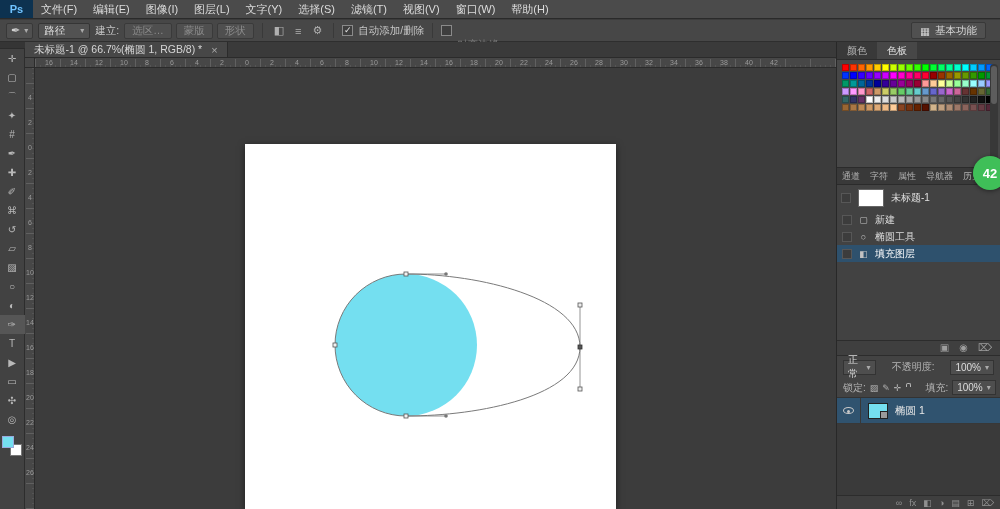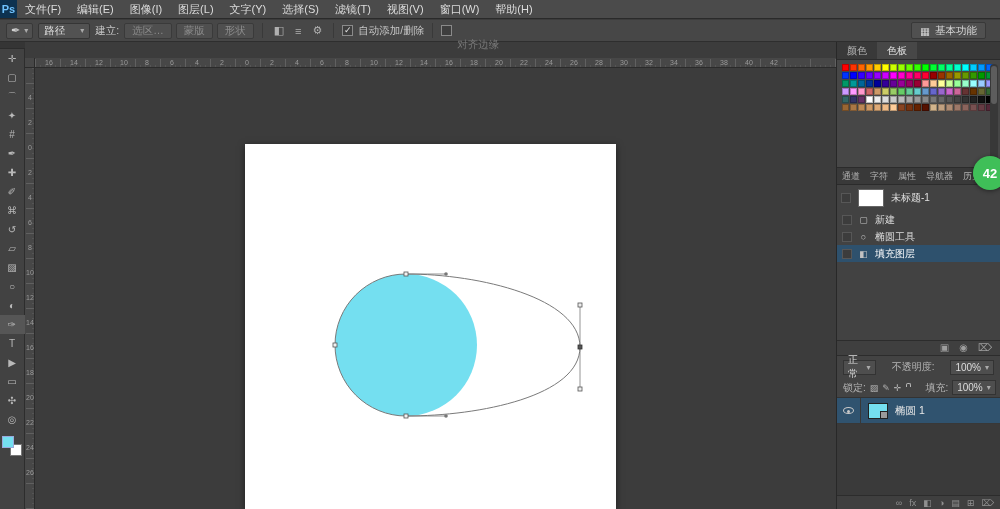--- a/index.html
+++ b/index.html
@@ -2,21 +2,21 @@
 <html><head>
 <meta charset="utf-8">
 <style>
   * { margin:0; padding:0; box-sizing:border-box; }
   html,body { width:1000px; height:509px; overflow:hidden; }
   body { font-family:"Liberation Sans","DejaVu Sans",sans-serif; font-size:11px; color:#ccc; background:#3c3c3c; }
   .app { position:relative; width:1000px; height:509px; background:#3c3c3c; overflow:hidden; }
 
   
   .menubar { position:absolute; left:0; top:0; width:1000px; height:19px; background:#4b4b4b; border-bottom:1px solid #2a2a2a; display:flex; align-items:stretch; }
-  .ps-logo { width:17px; background:#0d3250; color:#6fc3ff; font-weight:bold; font-size:11px; display:flex; align-items:center; justify-content:center; }
+  .ps-logo { width:33px; background:#0d3250; color:#6fc3ff; font-weight:bold; font-size:11px; display:flex; align-items:center; justify-content:center; }
   .menu-items { display:flex; align-items:center; }
   .menu-item { padding:0 8px; font-size:11px; color:#dcdcdc; line-height:18px; cursor:default; }
 
   
   .optionsbar { position:absolute; left:0; top:20px; width:1000px; height:22px; background:#474747; border-bottom:1px solid #2e2e2e; display:flex; align-items:center; gap:5px; padding:0 6px; }
   .tool-preset { display:flex; align-items:center; gap:4px; background:#505050; border:1px solid #383838; border-radius:2px; height:16px; padding:0 4px; color:#cfcfcf; }
   .dropdown { display:flex; align-items:center; justify-content:space-between; gap:8px; background:#525252; border:1px solid #353535; border-radius:2px; height:16px; padding:0 5px; font-size:10.5px; color:#ddd; min-width:52px; }
   .arrow { font-size:8px; color:#aaa; }
   .opt-label { font-size:10.5px; color:#c4c4c4; }
   .mini-btn { background:#4f4f4f; border:1px solid #3a3a3a; border-radius:2px; height:16px; padding:0 7px; color:#8a8a8a; font-size:10.5px; display:flex; align-items:center; }
@@ -151,20 +151,26 @@
     <span class="opt-label">自动添加/删除</span>
     <span class="sep"></span>
     <span class="cb"></span>
     <span class="opt-label disabled">对齐边缘</span>
     <span class="workspace-btn">
       <span>▦</span>
       <span>基本功能</span>
     </span>
   </div>
 
+  <div class="tabbar">
+    <div class="doc-tab">
+      <span>未标题-1 @ 66.7%(椭圆 1, RGB/8) *</span>
+      <span class="doc-close">×</span>
+    </div>
+  </div>
 
   <div class="toolbar">
     <div class="toolbar-grip"></div>
     <div style="display:flex;flex-direction:column;align-items:center;">
 
         <div class="tool">
           <span class="tool-glyph">✛</span>
         </div>
 
         <div class="tool">

